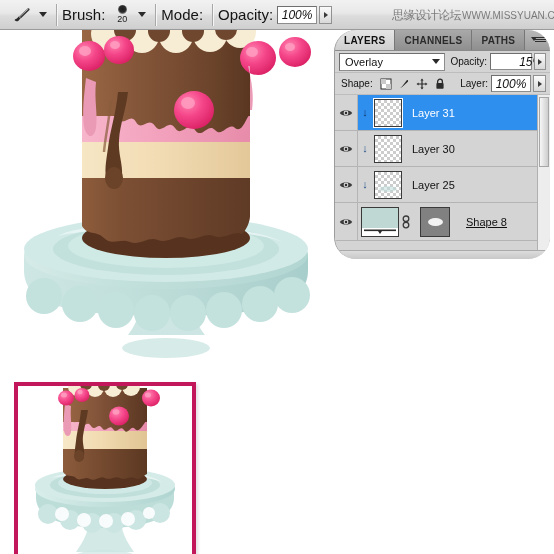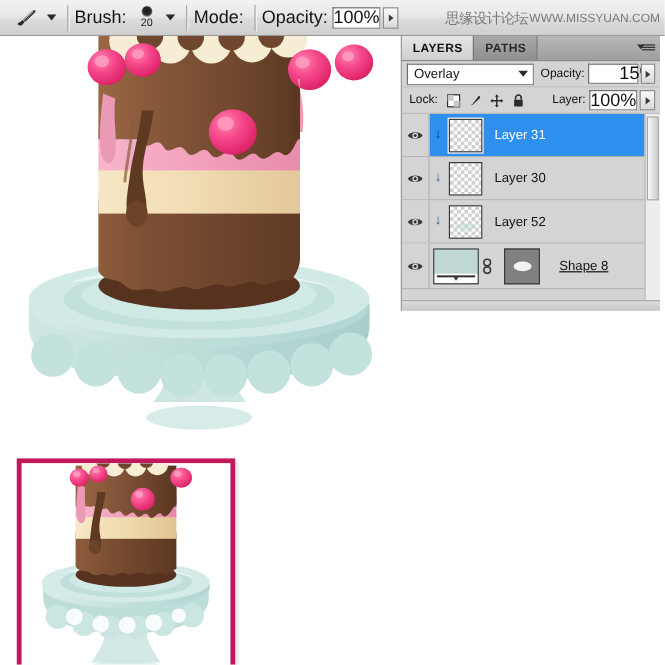--- a/index.html
+++ b/index.html
@@ -86,23 +86,24 @@
   .num-box {
     height: 18px;
     min-width: 40px;
     background: #ffffff;
     border: 1px solid #8d8d8d;
     border-top-color: #6f6f6f;
     border-left-color: #6f6f6f;
     display: flex;
     align-items: center;
     justify-content: center;
-    font-size: 15px;
+    font-size: 12px;
     color: #111;
     box-sizing: border-box;
+    font-style: italic;
   }
   .spin-btn {
     width: 13px; height: 18px;
     margin-left: 2px;
     background: linear-gradient(to bottom, #fbfbfb, #d8d8d8);
     border: 1px solid #919191;
     box-sizing: border-box;
     display: flex; align-items: center; justify-content: center;
   }
   .spin-tri {
@@ -114,21 +115,20 @@
 
   
   #watermark {
     position: absolute;
     left: 392px; top: 5px;
     width: 158px; height: 20px;
     display: flex;
     align-items: center;
     pointer-events: none;
     opacity: 0.62;
-    justify-content: flex-end;
   }
   #watermark .wm-cn {
     font-family: "DejaVu Sans", sans-serif;
     font-size: 12px;
     color: #3b3b3b;
     letter-spacing: -0.5px;
     white-space: nowrap;
   }
   #watermark .wm-en {
     font-size: 10px;
@@ -156,20 +156,21 @@
 
   
   #layers-panel {
     position: absolute;
     left: 334px; top: 30px;
     width: 216px; height: 229px;
     background: #d4d4d4;
     border-left: 1px solid #9c9c9c;
     box-sizing: border-box;
     overflow: hidden;
+    border-radius: 22px;
   }
   #panel-tabs {
     height: 20px;
     background: linear-gradient(to bottom, #b8b8b8, #9e9e9e);
     display: flex;
     align-items: stretch;
     position: relative;
     border-bottom: 1px solid #8a8a8a;
   }
   .ptab {
@@ -634,20 +635,21 @@
         <circle cx="131" cy="127" r="6"></circle>
       </g>
     </svg>
   </div>
 </div>
 
 <div id="layers-panel">
 
   <div id="panel-tabs">
     <div class="ptab active">LAYERS</div>
+    <div class="ptab">CHANNELS</div>
     <div class="ptab">PATHS</div>
     <div class="panel-menu-btn">
       <span class="pm-tri"></span>
       <span class="pm-line"></span>
       <span class="pm-line"></span>
       <span class="pm-line"></span>
     </div>
   </div>
 
   <div id="blend-row">
@@ -656,21 +658,21 @@
       <span class="tri-down" style="margin:0 2px 0 0;"></span>
     </div>
     <span class="row-label">Opacity:</span>
     <div class="num-box" style="width:38px;height:17px;padding-left:40px;">15%</div>
     <div class="spin-btn" style="height:17px;">
       <span class="spin-tri"></span>
     </div>
   </div>
 
   <div id="lock-row">
-    <span class="row-label" style="margin-left:2px;">Lock:</span>
+    <span class="row-label" style="margin-left:2px;">Shape:</span>
 
     <div class="lock-icons">
       <svg class="lock-ic" viewBox="0 0 12 12">
         <rect x="1" y="1" width="10" height="10" fill="#ffffff" stroke="#2b2b2b" stroke-width="1"></rect>
         <rect x="1" y="1" width="5" height="5" fill="#c9c9c9"></rect>
         <rect x="6" y="6" width="5" height="5" fill="#c9c9c9"></rect>
       </svg>
       <svg class="lock-ic" viewBox="0 0 12 12">
         <path d="M2 10 L4 8.4 L8.6 2.4 C9 1.9 9.7 2 10 2.5 C10.3 3 10.1 3.6 9.6 4 L4.2 9 Z" fill="#2b2b2b"></path>
       </svg>
@@ -733,21 +735,21 @@
         </svg>
       </div>
       <div class="link-cell">
         <span class="link-glyph">↓</span>
       </div>
       <div class="thumb">
         <svg width="26" height="26" viewBox="0 0 26 26" style="display:block;">
           <ellipse cx="13" cy="17" rx="9" ry="3" fill="#bfdcd8" opacity="0.55"></ellipse>
         </svg>
       </div>
-      <span class="layer-name">Layer 52</span>
+      <span class="layer-name">Layer 25</span>
     </div>
 
     <div class="layer-row" style="height:38px;">
       <div class="eye-cell">
         <svg width="14" height="10" viewBox="0 0 14 10">
           <path d="M0.8 5 C3 1.4 11 1.4 13.2 5 C11 8.6 3 8.6 0.8 5 Z" fill="#3b3b3b"></path>
           <circle cx="7" cy="5" r="2.4" fill="#d4d4d4"></circle>
           <circle cx="7" cy="5" r="1.2" fill="#2b2b2b"></circle>
         </svg>
       </div>

